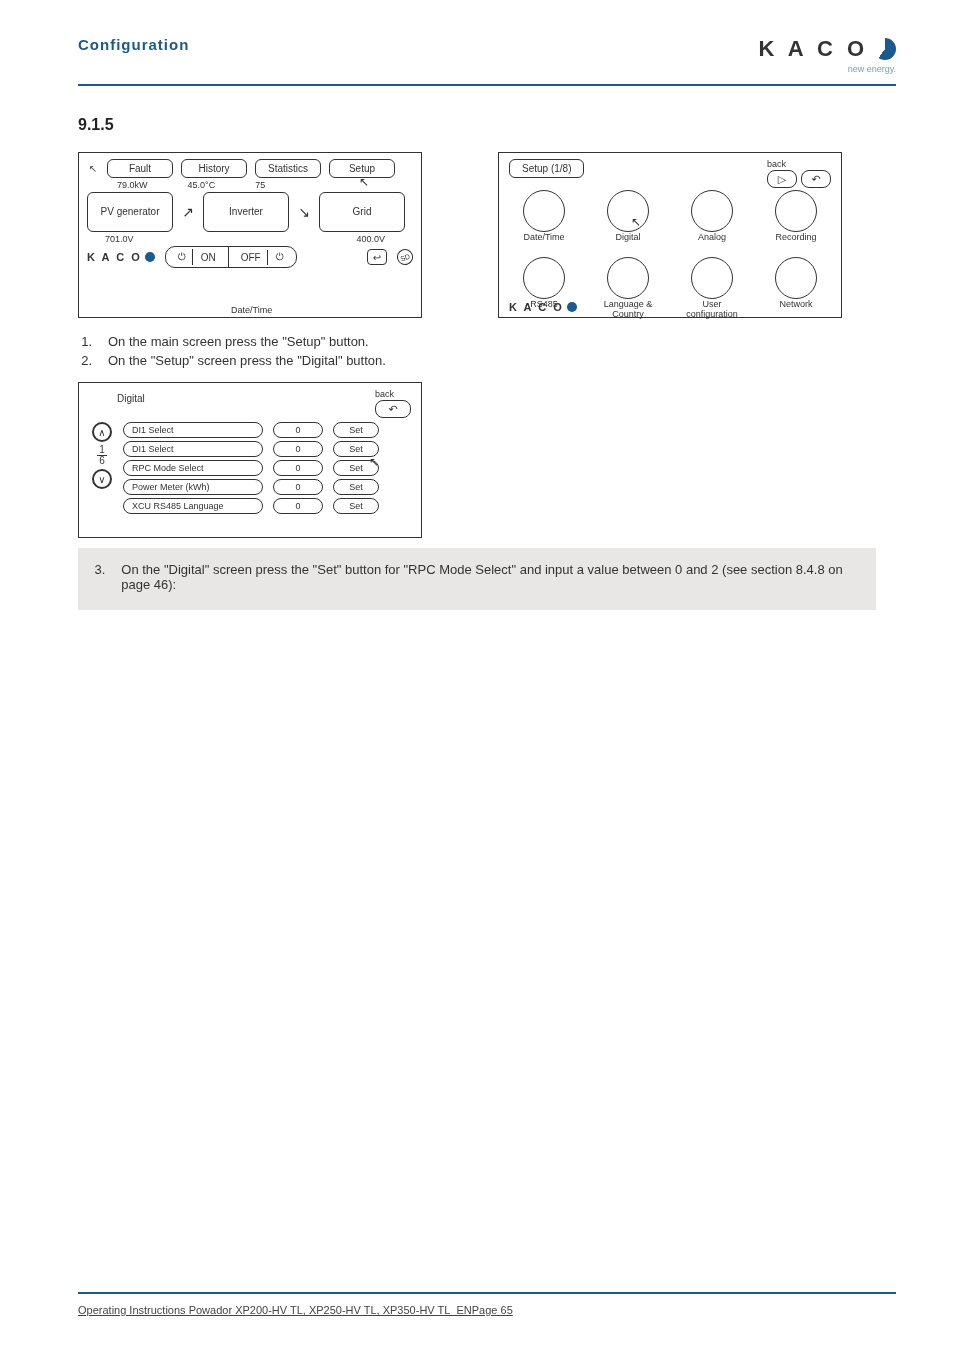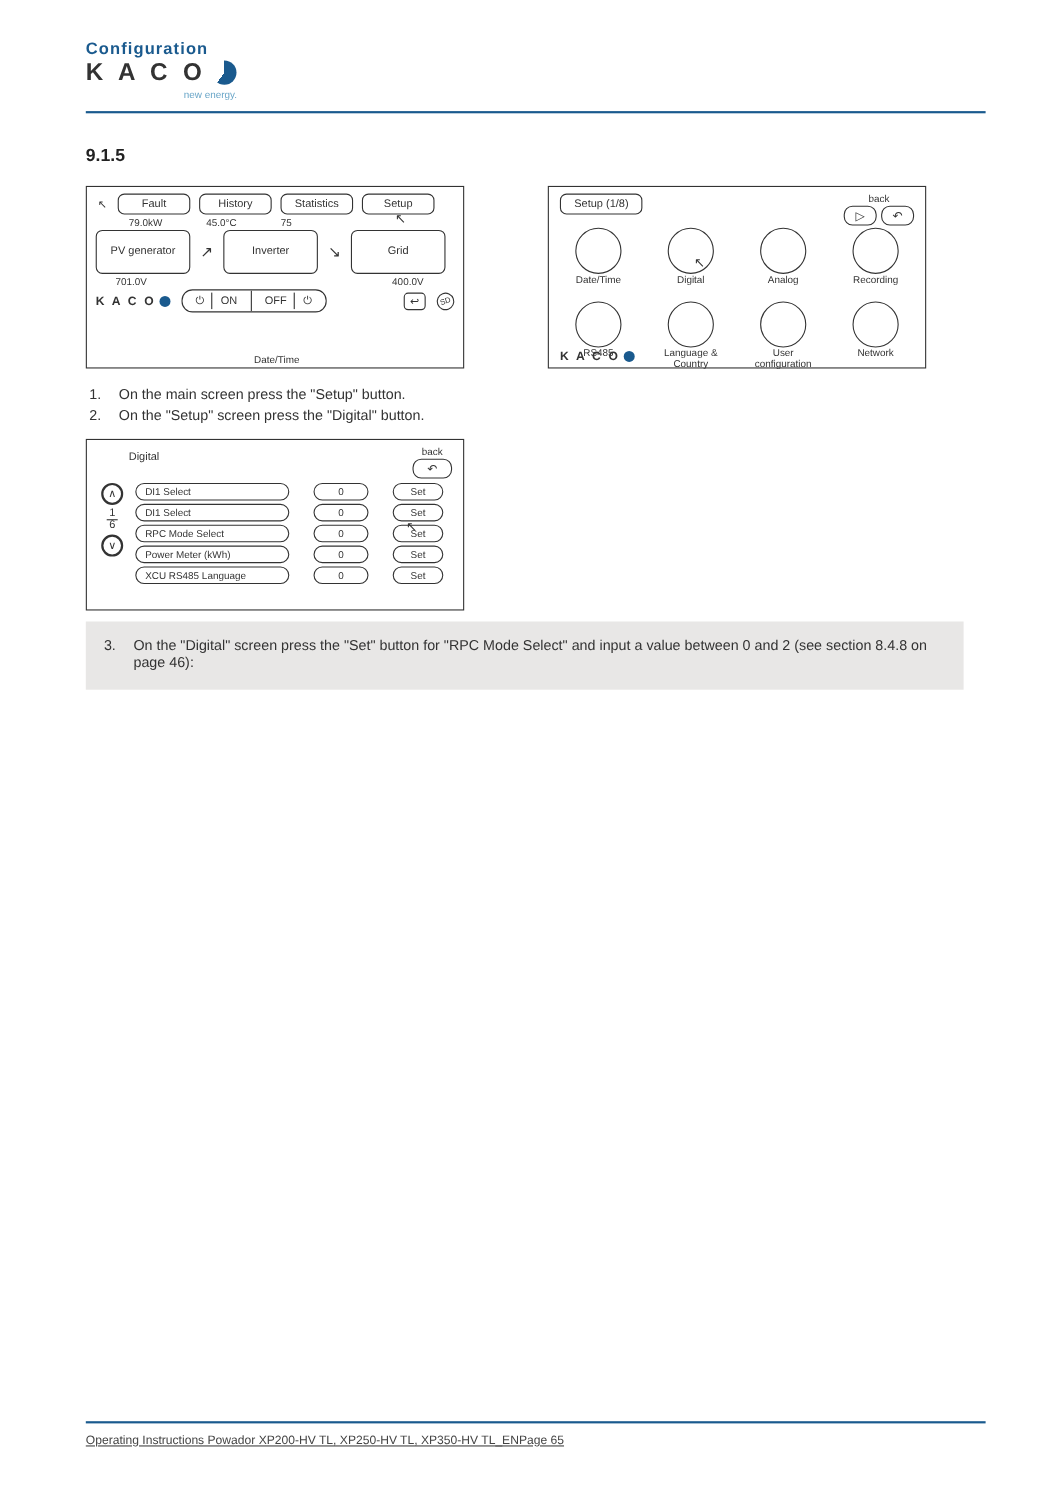--- a/index.html
+++ b/index.html
@@ -9,21 +9,20 @@
     font-family: "Segoe UI", Arial, sans-serif;
     color: #333;
     background: #fff;
     position: relative;
   }
   .header {
     display: flex;
     justify-content: space-between;
     align-items: flex-start;
     padding: 36px 58px 0 78px;
-    flex-direction: column;
   }
   .header-title {
     color: #1a5a8e;
     font-weight: 600;
     font-size: 15px;
     letter-spacing: 1px;
   }
   .logo {
     text-align: right;
   }
@@ -122,21 +121,21 @@
     transform:rotate(-20deg);
   }
   .cursor-setup { position:absolute; top:22px; left:280px; font-size:12px; }
   
   .screen2 {
     width: 344px; height: 166px; padding: 6px 10px 2px 10px;
     position: relative;
   }
   .s2-top { display:flex; justify-content:space-between; align-items:flex-start;}
   .s2-title { border:1px solid #333; border-radius:6px; padding:3px 12px; font-size:10px;}
-  .s2-back { text-align:center; }
+  .s2-back { }
   .s2-back-label{font-size:9px; margin-bottom:1px;}
   .s2-navbtns { display:flex; gap:4px;}
   .navpill { border:1px solid #333; border-radius:8px; width:30px; height:18px; display:flex;align-items:center;justify-content:center; font-size:11px;}
   .s2-grid {
     display:grid; grid-template-columns: repeat(4, 1fr);
     gap: 4px 14px; margin-top: 2px;
   }
   .s2-cell { text-align:center; }
   .circle {
     width:42px; height:42px; border:1px solid #333; border-radius:50%;
@@ -153,21 +152,21 @@
   .screen3 {
     width: 344px; height: 156px; padding: 6px 10px; position:relative;
   }
   .s3-top { display:flex; justify-content:space-between; align-items:flex-start; }
   .s3-body { display:flex; gap:8px; margin-top:4px; }
   .s3-scroll { width:26px; display:flex; flex-direction:column; align-items:center; gap:3px; font-size:10px;}
   .circ-sm { width:20px;height:20px;border:2px solid #333;border-radius:50%;display:flex;align-items:center;justify-content:center;}
   .frac { font-size:10px; text-align:center; line-height:1; }
   .frac .top{border-bottom:1px solid #333; padding:0 2px;}
   .s3-rows { flex:1; display:flex; flex-direction:column; gap:3px; }
-  .s3-row { display:flex; gap:22px; }
+  .s3-row { display:flex; gap:10px; }
   .s3-label { border:1px solid #333; border-radius:8px; padding:2px 8px; font-size:9px; width:140px;}
   .s3-val { border:1px solid #333; border-radius:8px; width:50px; text-align:center; font-size:9px; padding:2px 0;}
   .s3-set { border:1px solid #333; border-radius:8px; width:46px; text-align:center; font-size:9px; padding:2px 0;}
   .cursor-set { position:absolute; top:72px; left:290px; font-size:12px;}
   
   .step3-block {
     background: #e8e7e6;
     padding: 10px 14px 14px 14px;
     margin-top: 10px;
     font-size: 13px;

